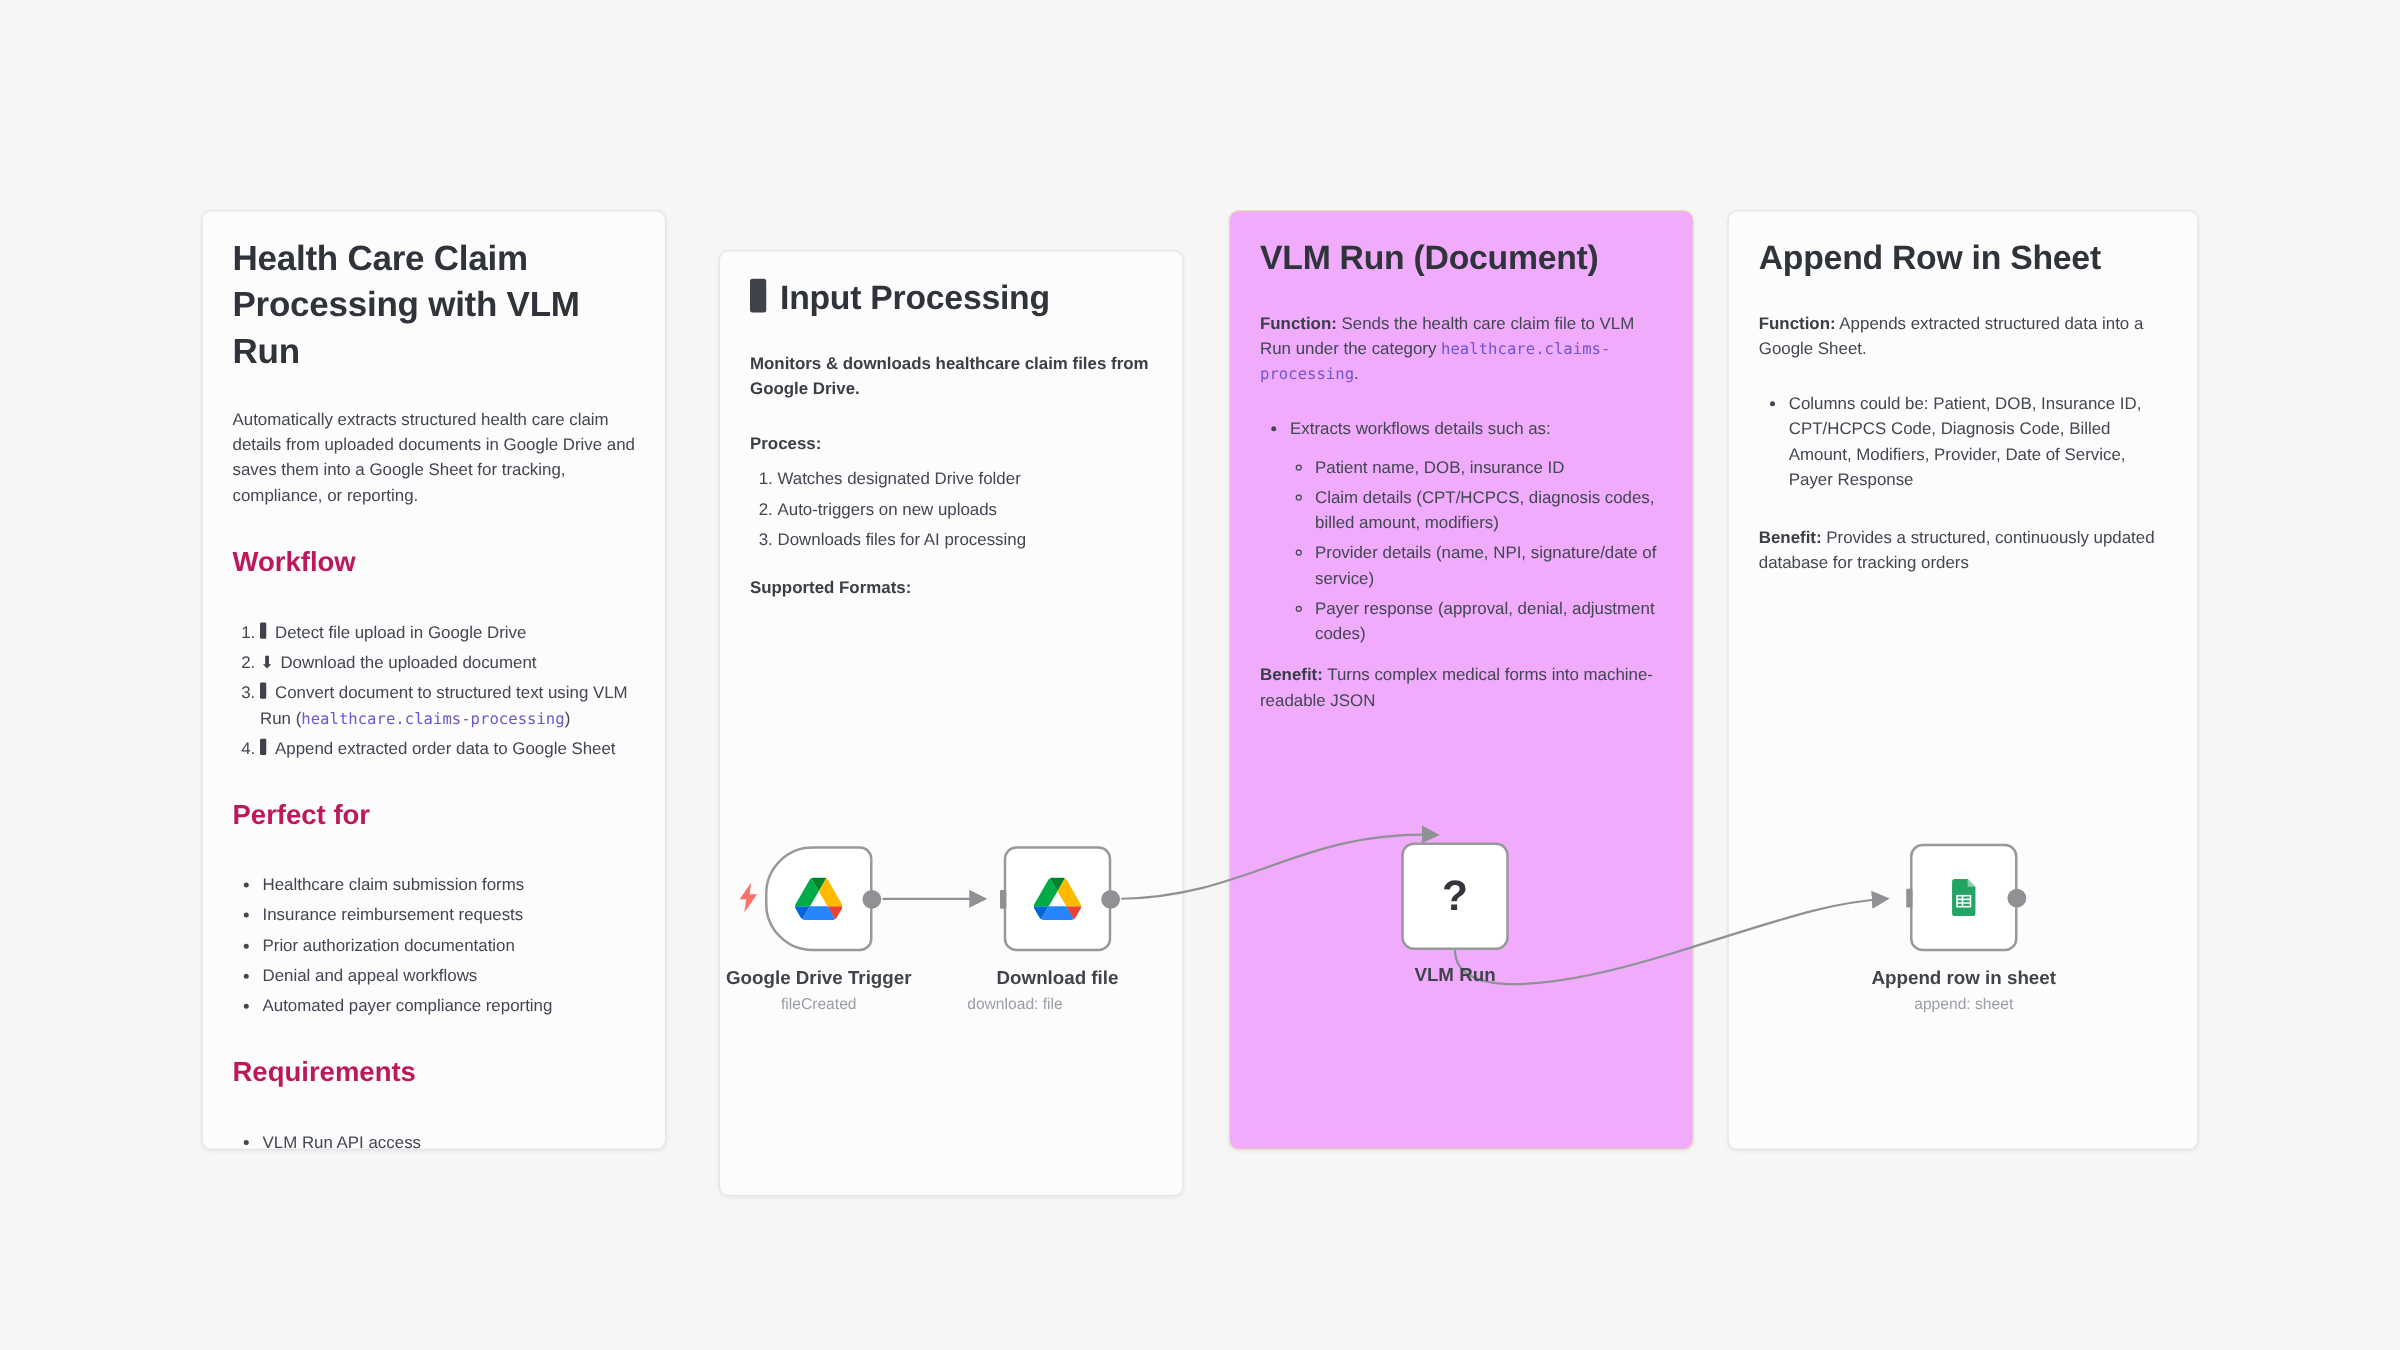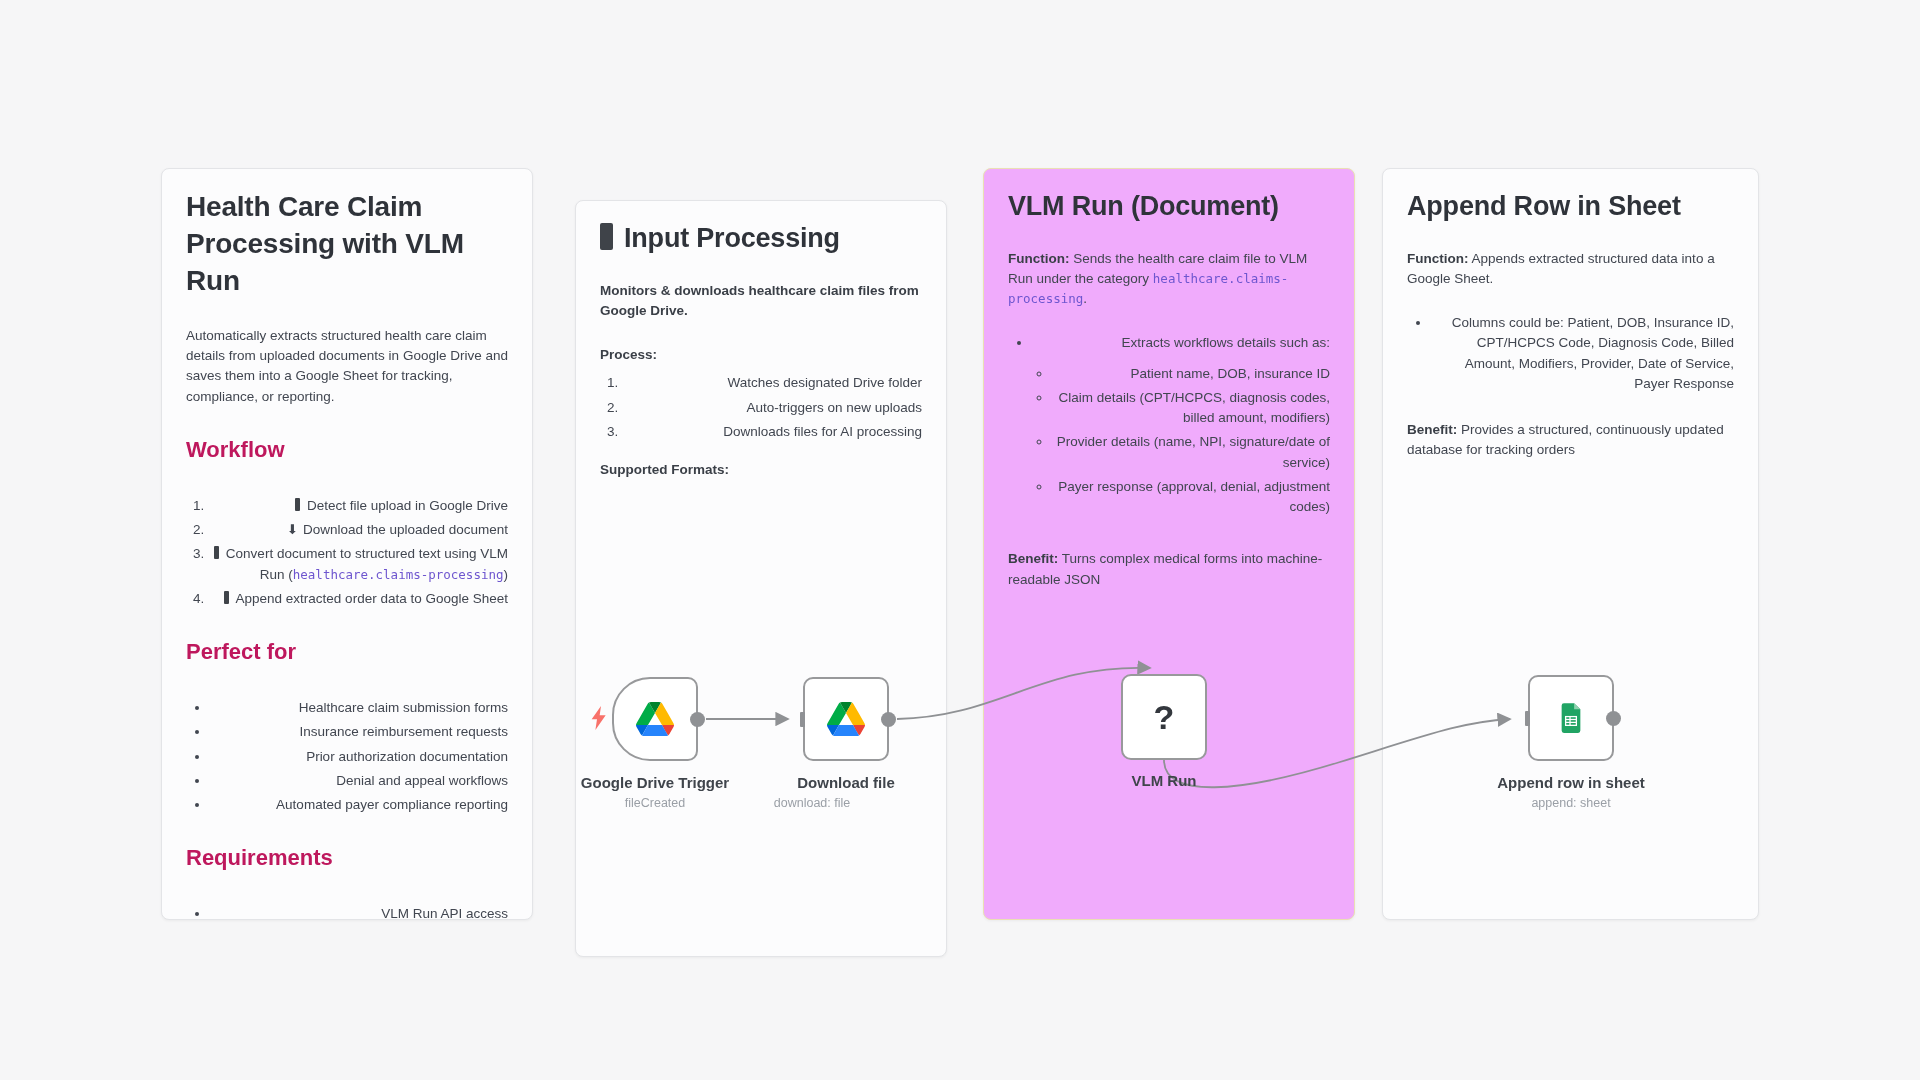--- a/index.html
+++ b/index.html
@@ -47,21 +47,21 @@
     font-size: 22px;
     font-weight: 700;
     color: #be185d;
     margin: 26px 0 30px 0;
   }
   .note p { margin: 0 0 14px 0; }
   .note .spacer-p { margin-bottom: 24px; }
   .note b, .note .bold { font-weight: 700; color: #3a3f47; }
   .note ol { margin: 0 0 16px 0; padding-left: 22px; }
   .note ul { margin: 0 0 16px 0; padding-left: 24px; }
-  .note li { margin: 4px 0; text-align: right; }
+  .note li { margin: 4px 0; }
   .note ul.circle { list-style-type: circle; padding-left: 22px; }
   .note .indented { margin-left: 26px; }
   .code {
     font-family: "DejaVu Sans Mono", monospace;
     font-size: 12.5px;
     color: #6e56cf;
   }
   .tofu {
     display: inline-block;
     width: 5px; height: 13px;
@@ -176,21 +176,21 @@
     </ol>
     <p class="bold indented" style="margin:18px 0 8px;">Supported Formats:</p>
   </div>
 
   <div class="note yellow" style="left:983px; width:372px;">
     <h1 style="font-size:27px; margin-bottom:24px;">VLM Run (Document)</h1>
     <p class="spacer-p"><span class="bold">Function:</span><span> Sends the health care claim file to VLM Run under the category </span><span class="code">healthcare.claims-processing</span><span>.</span></p>
     <ul style="margin-bottom:10px;">
       <li>Extracts workflows details such as:</li>
     </ul>
-    <ul class="circle" style="margin-left:22px; margin-bottom:32px;">
+    <ul class="circle" style="margin-left:22px; margin-bottom:13px;">
       <li>Patient name, DOB, insurance ID</li>
       <li>Claim details (CPT/HCPCS, diagnosis codes, billed amount, modifiers)</li>
       <li>Provider details (name, NPI, signature/date of service)</li>
       <li>Payer response (approval, denial, adjustment codes)</li>
     </ul>
     <p><span class="bold">Benefit:</span><span> Turns complex medical forms into machine-readable JSON</span></p>
   </div>
 
   <div class="note" style="left:1382px; width:377px;">
     <h1 style="font-size:27px; margin-bottom:24px;">Append Row in Sheet</h1>

